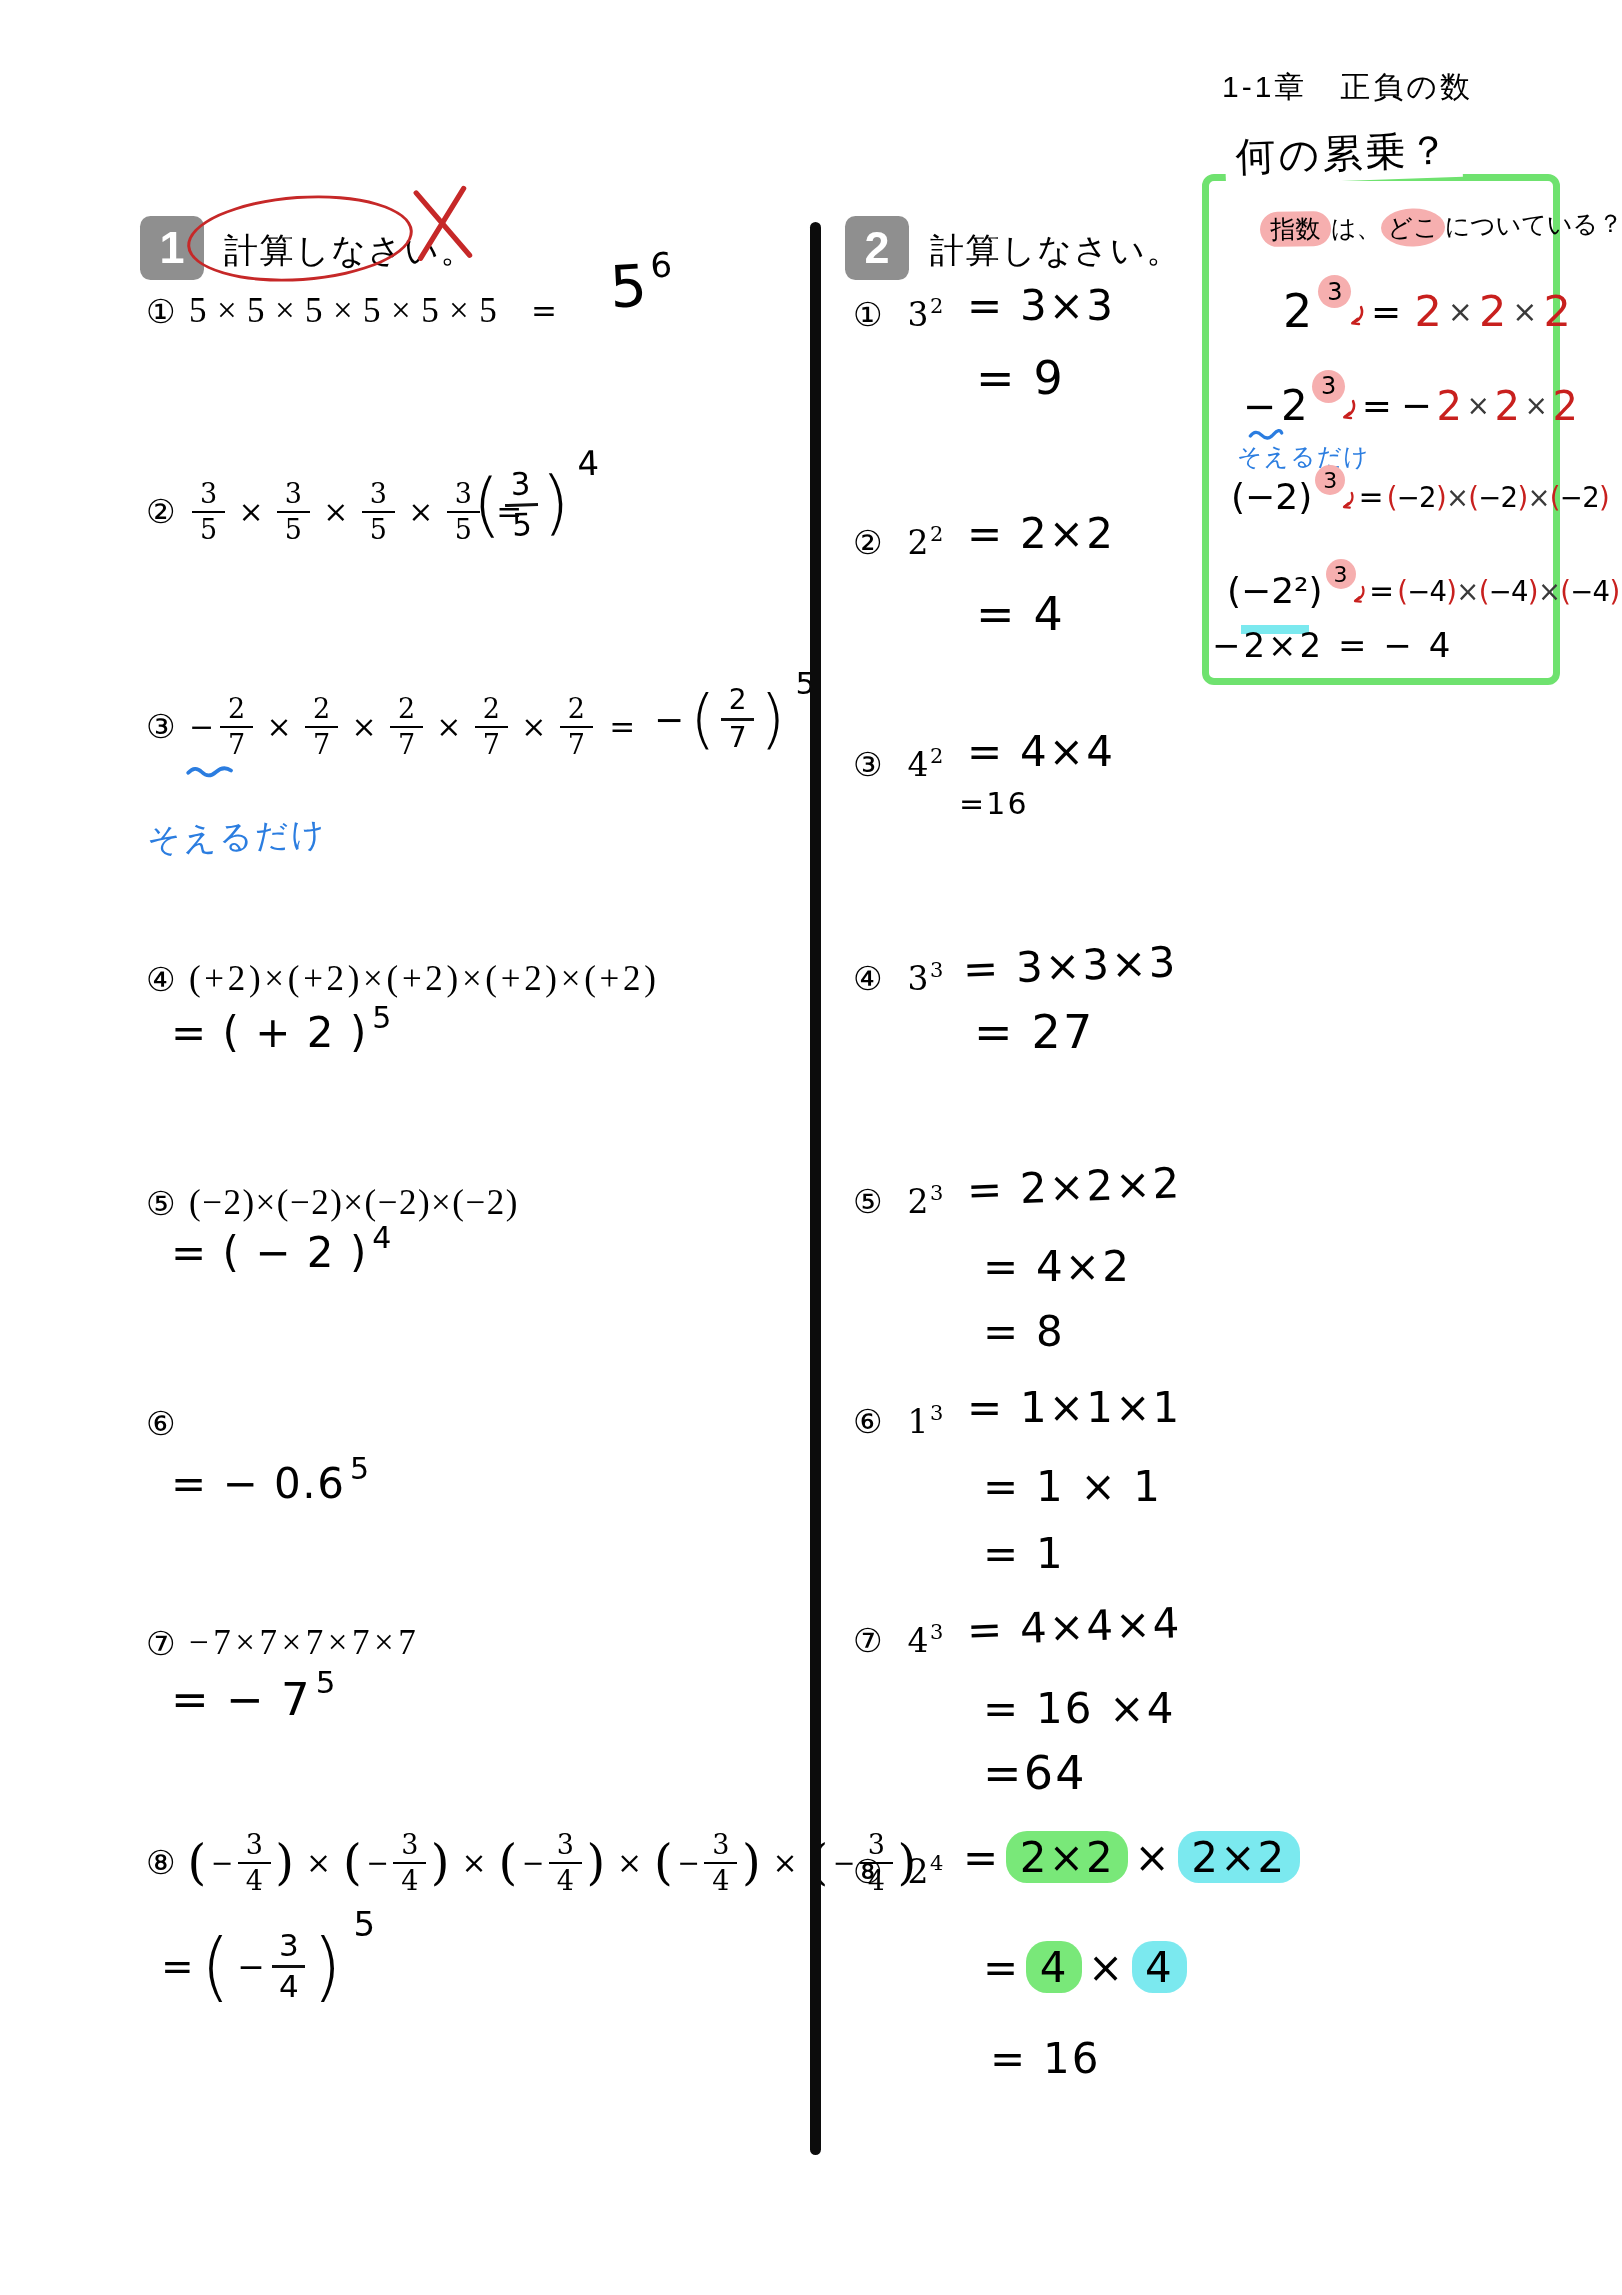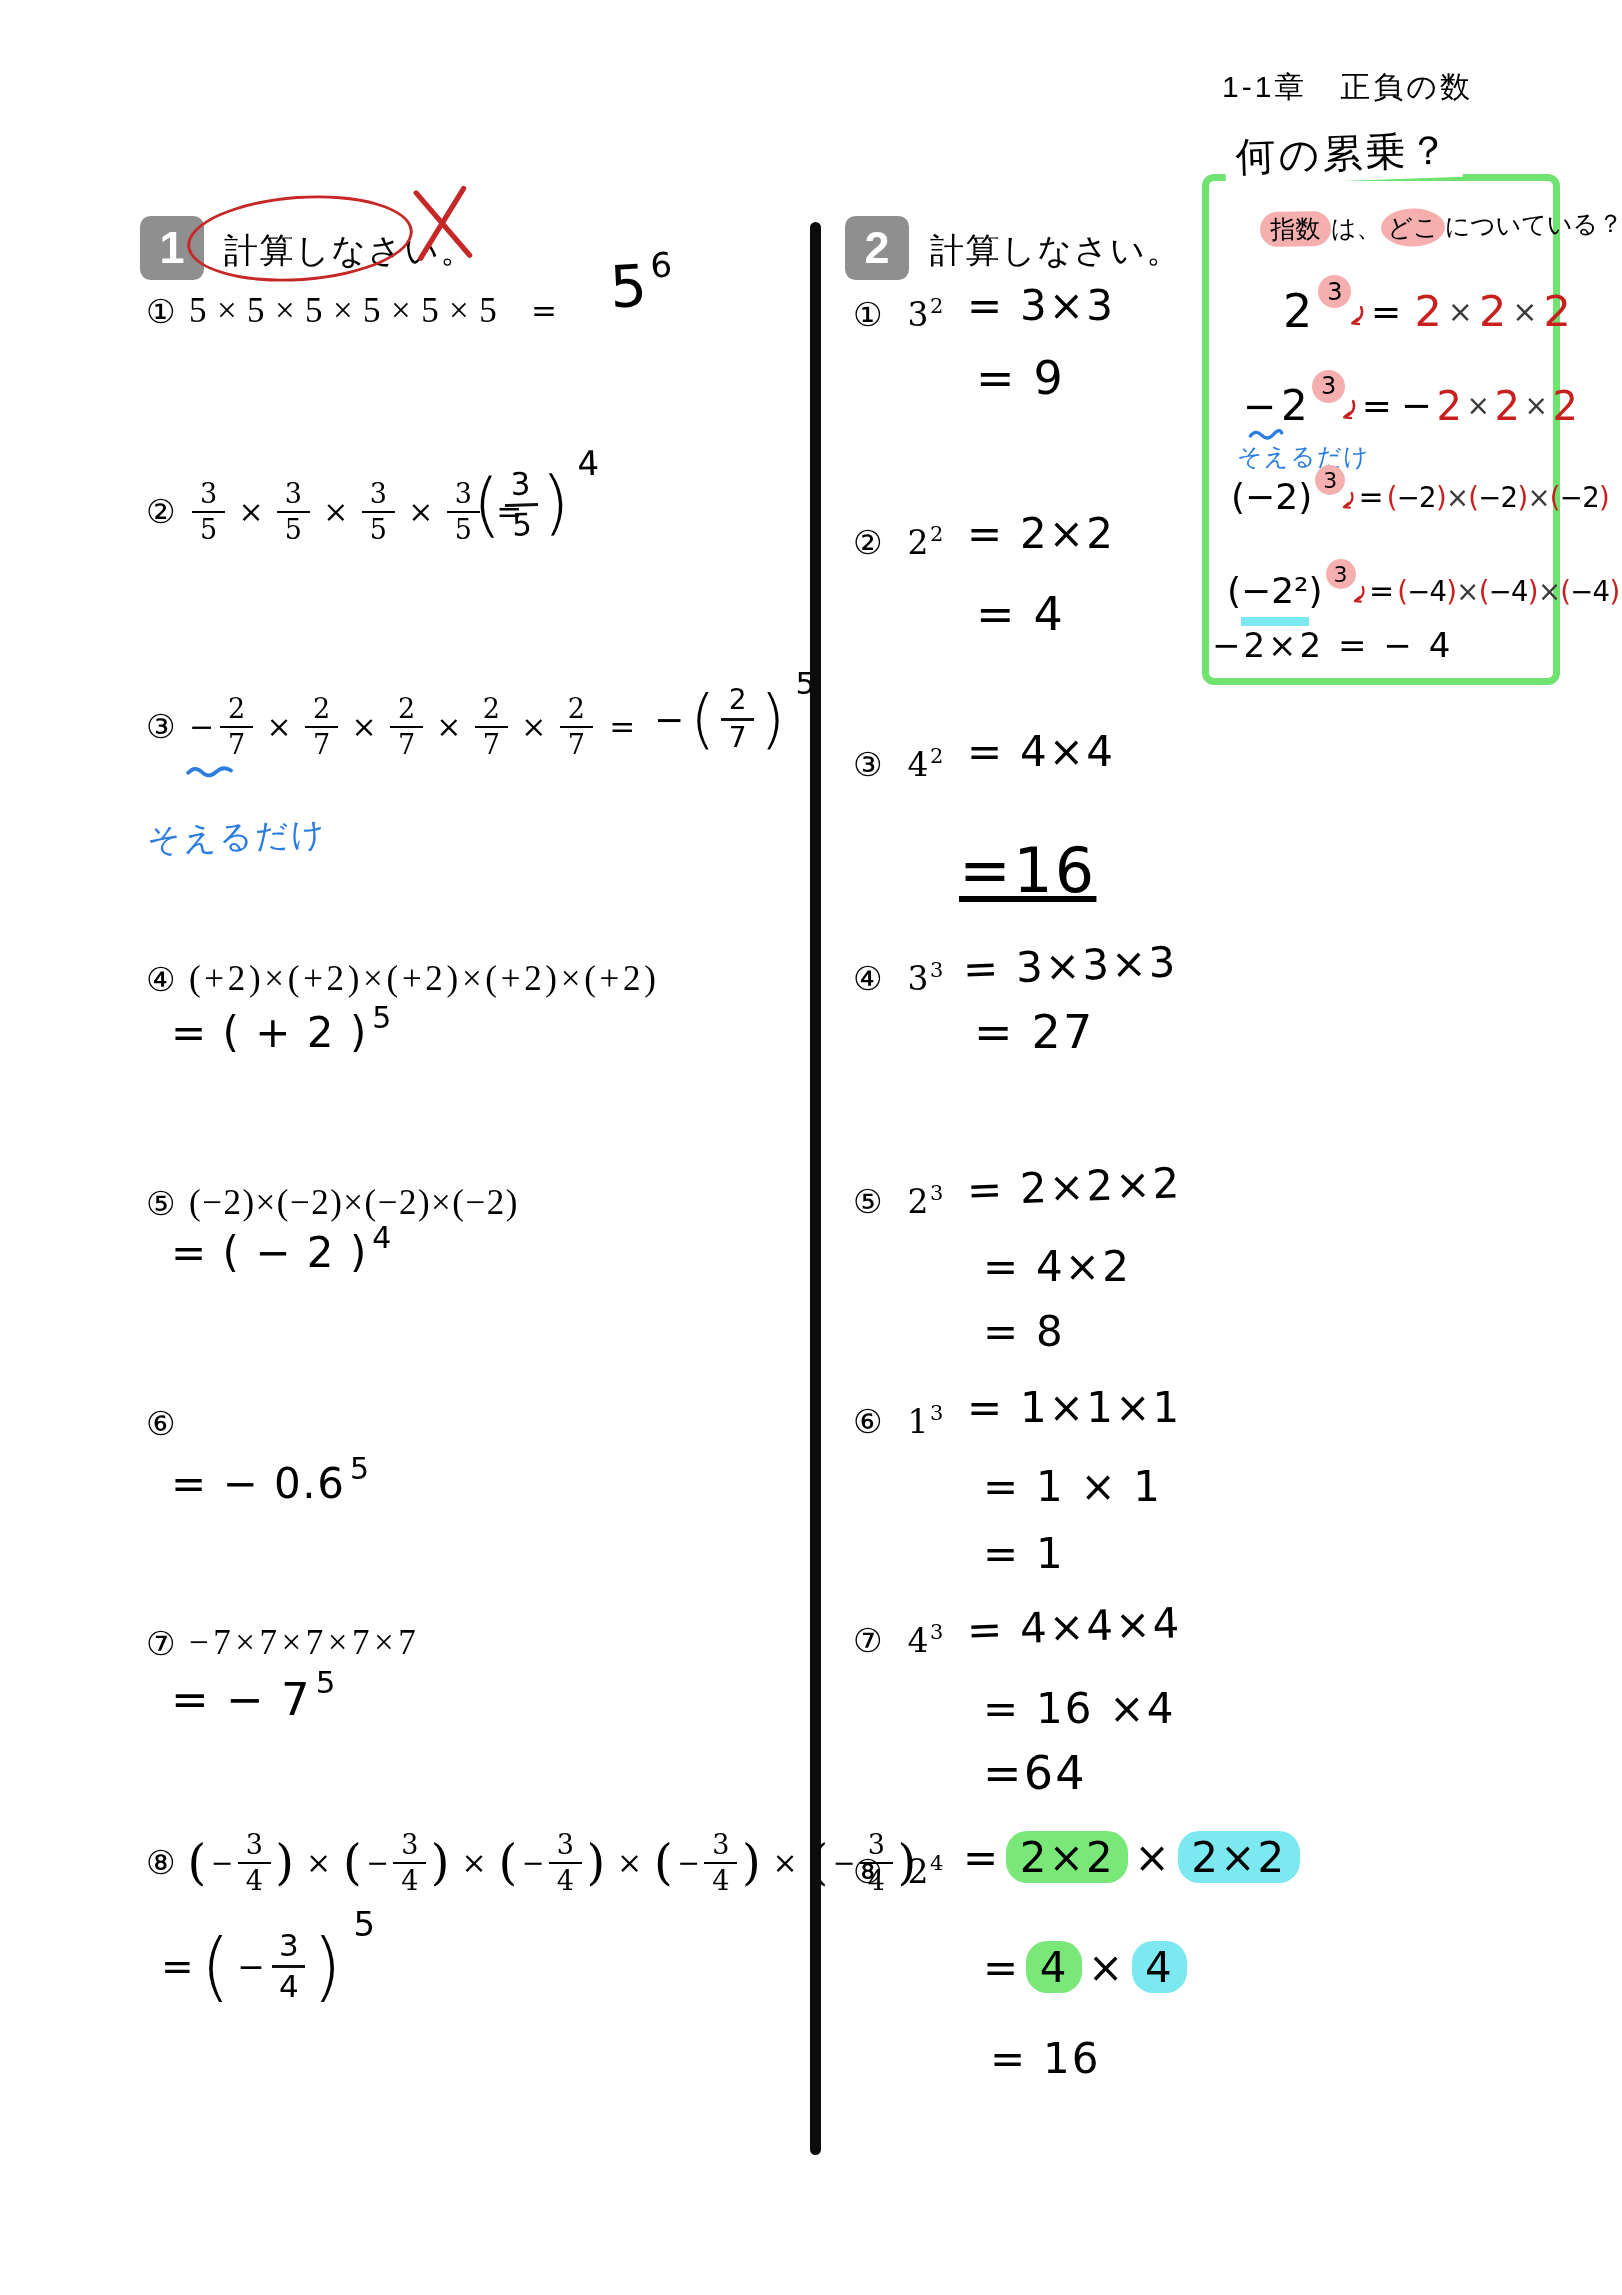--- a/index.html
+++ b/index.html
@@ -40,21 +40,21 @@
   .gbox{border:7.4px solid #6FE26F;border-radius:12px;}
   .boxtitle{font-size:40px;background:#fff;padding:0 10.4px;letter-spacing:3px;}
   .boxsub{font-size:25px;white-space:nowrap;}
   .hl-pill{background:#F6AFAF;border-radius:21px;padding:3px 10.4px;}
   .hl-round{background:#F6AFAF;border-radius:50%;padding:4.5px 6px;}
   .expc{display:inline-flex;align-items:center;justify-content:center;width:33px;height:33px;
         background:#F6AFAF;border-radius:50%;font-size:24px;position:relative;top:-19.3px;}
   .xdark{color:#3a3a3a;}
   .greenhl{background:#79E879;border-radius:21px;padding:1.5px 13.4px;}
   .cyanhl{background:#7BE9EF;border-radius:21px;padding:1.5px 13.4px;}
-  .cyanund{border-bottom:9px solid #7BE9EF;padding-bottom:6px;}
+  .cyanund{border-bottom:9px solid #7BE9EF;padding-bottom:14px;}
   .note{font-size:33px;letter-spacing:2.2px;}
   .l34lhs{font-size:36px;white-space:nowrap;}
   .l34rhs{font-size:27.5px;letter-spacing:-0.7px;white-space:nowrap;}
 </style>
 </head>
 <body>
 
 <div class="page">
 
   <div class="abs chapter" style="left:1222px;top:67px;">1-1章　正負の数</div>
@@ -276,21 +276,21 @@
     <span class="pow"><span>2</span><span class="pexp">2</span></span>
   </div>
   <div class="abs hw step" style="left:967px;top:509px;">= 2×2</div>
   <div class="abs hw step" style="left:976px;top:587px;font-size:46px;">= 4</div>
 
   <div class="abs row" style="left:853px;top:745px;">
     <span class="cnum">③</span>
     <span class="pow"><span>4</span><span class="pexp">2</span></span>
   </div>
   <div class="abs hw step" style="left:967px;top:727px;">= 4×4</div>
-  <div class="abs hw step" style="left:959px;top:834px;font-size:62px;text-decoration:underline;">=16</div>
+  <div class="abs hw step" style="left:959px;top:786px;font-size:30px;">=16</div>
 
   <div class="abs row" style="left:853px;top:959px;">
     <span class="cnum">④</span>
     <span class="pow"><span>3</span><span class="pexp">3</span></span>
   </div>
   <div class="abs hw step" style="left:963px;top:941px;transform:rotate(-2deg);">= 3×3×3</div>
   <div class="abs hw step" style="left:974px;top:1005px;font-size:46px;">= 27</div>
 
   <div class="abs row" style="left:853px;top:1182px;">
     <span class="cnum">⑤</span>

